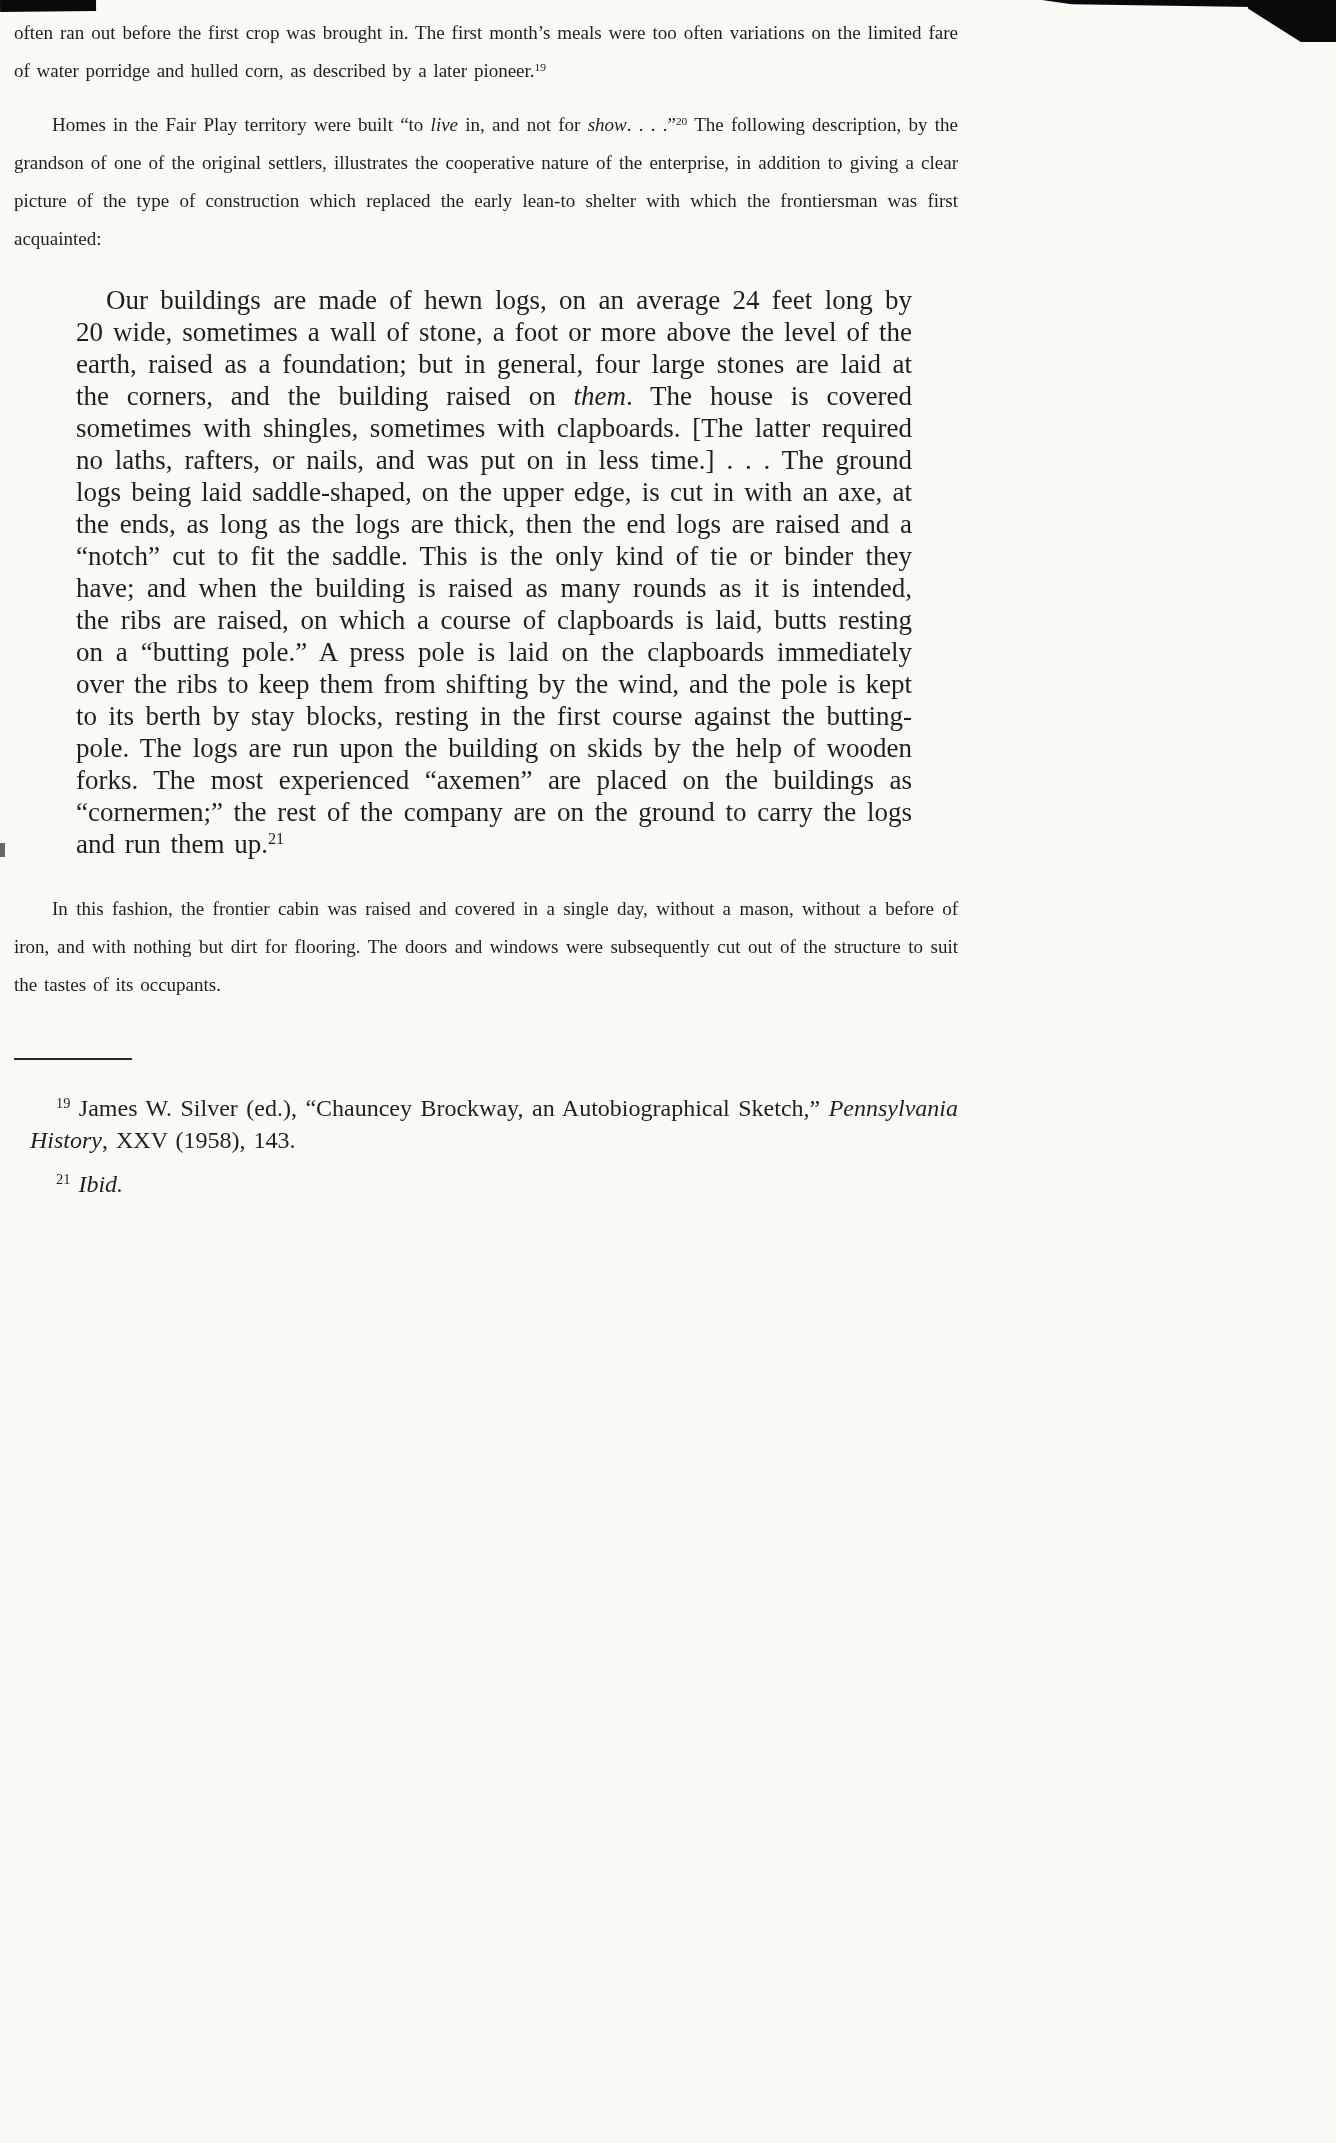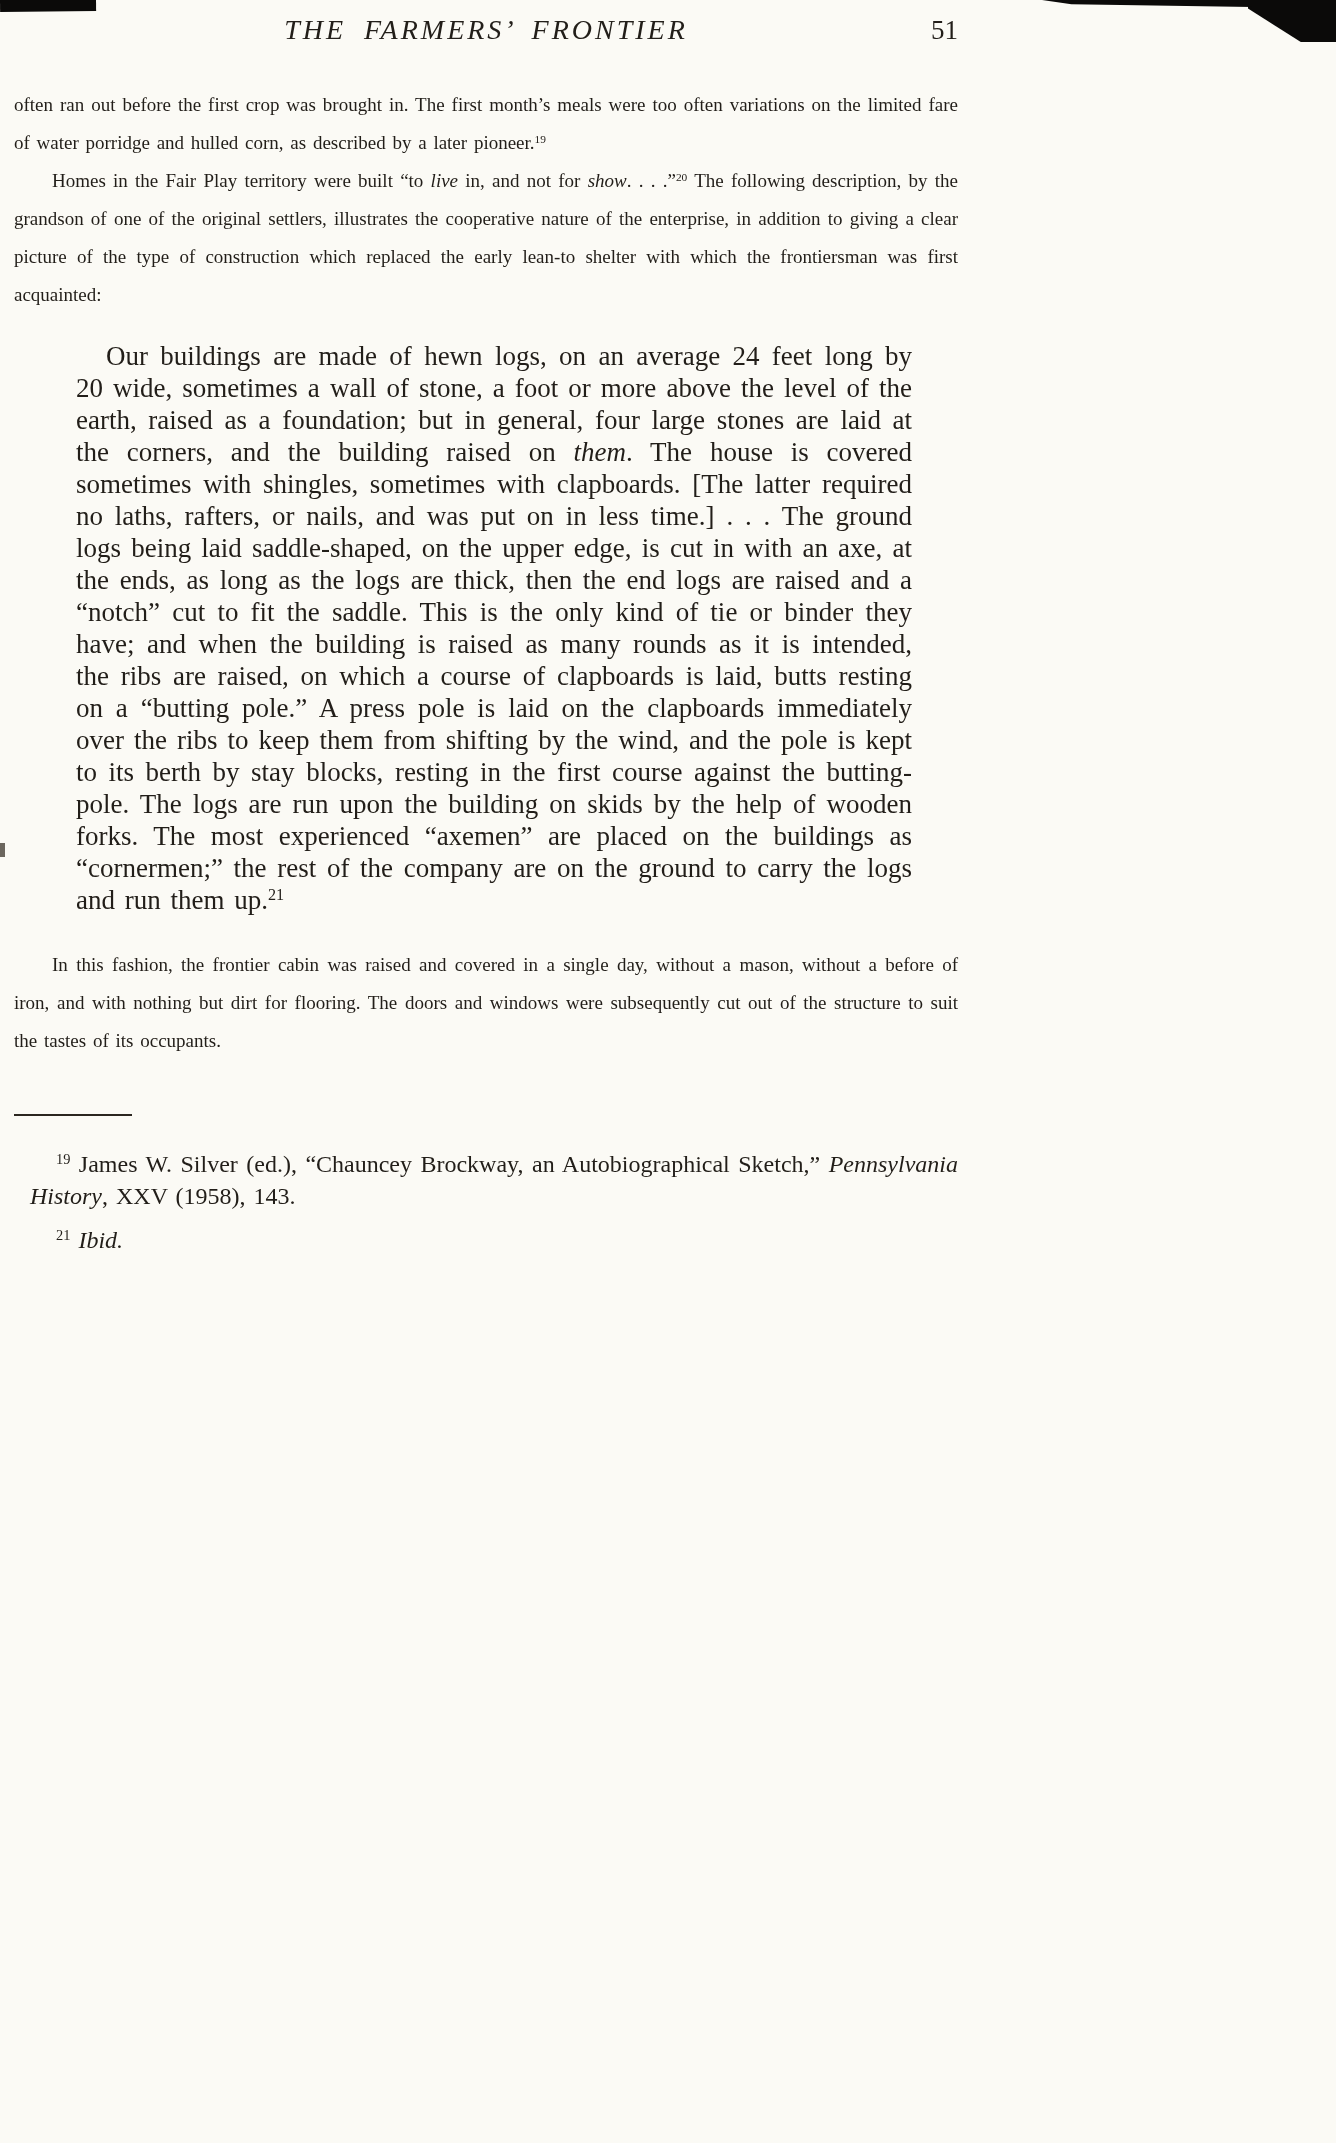--- a/index.html
+++ b/index.html
@@ -43,21 +43,21 @@
     font-size: 27px;
   }
   .para {
     font-size: 19px;
     line-height: 38px;
     text-align: justify;
     margin: 0;
     word-spacing: 2px;
   }
   .indent { text-indent: 38px; }
-  .p2 { }
+  .p2 { margin-top: 16px; }
   .p3 { margin-top: 30px; }
   .quote {
     font-size: 27px;
     line-height: 32px;
     text-align: justify;
     margin: 26px 46px 0 62px;
     text-indent: 30px;
     word-spacing: 3px;
   }
   .fn-rule {
@@ -117,24 +117,20 @@
 
 <div class="page">
 
   <div class="a-tl"></div>
   <div class="a-tr"></div>
   <div class="a-tr-streak"></div>
   <div class="a-left-dot"></div>
 
   <div class="content">
 
-    <div class="running-head">
-      <span class="rh-title">THE FARMERS’ FRONTIER</span>
-      <span class="rh-page">51</span>
-    </div>
 
     <p class="para p1"><span>often ran out before the first crop was brought in. The first month’s meals were too often variations on the limited fare of water porridge and hulled corn, as described by a later pioneer.</span><sup>19</sup></p>
 
     <p class="para indent p2"><span>Homes in the Fair Play territory were built “to </span><span class="it">live</span><span> in, and not for </span><span class="it">show</span><span>. . . .”</span><sup>20</sup><span> The following description, by the grandson of one of the original settlers, illustrates the cooperative nature of the enterprise, in addition to giving a clear picture of the type of construction which replaced the early lean-to shelter with which the frontiersman was first acquainted:</span></p>
 
     <p class="quote"><span>Our buildings are made of hewn logs, on an average 24 feet long by 20 wide, sometimes a wall of stone, a foot or more above the level of the earth, raised as a foundation; but in general, four large stones are laid at the corners, and the building raised on </span><span class="it">them</span><span>. The house is covered sometimes with shingles, sometimes with clapboards. [The latter required no laths, rafters, or nails, and was put on in less time.] . . . The ground logs being laid saddle-shaped, on the upper edge, is cut in with an axe, at the ends, as long as the logs are thick, then the end logs are raised and a “notch” cut to fit the saddle. This is the only kind of tie or binder they have; and when the building is raised as many rounds as it is intended, the ribs are raised, on which a course of clapboards is laid, butts resting on a “butting pole.” A press pole is laid on the clapboards immediately over the ribs to keep them from shifting by the wind, and the pole is kept to its berth by stay blocks, resting in the first course against the butting-pole. The logs are run upon the building on skids by the help of wooden forks. The most experienced “axemen” are placed on the buildings as “cornermen;” the rest of the company are on the ground to carry the logs and run them up.</span><sup>21</sup></p>
 
     <p class="para indent p3"><span>In this fashion, the frontier cabin was raised and covered in a single day, without a mason, without a before of iron, and with nothing but dirt for flooring. The doors and windows were subsequently cut out of the structure to suit the tastes of its occupants.</span></p>
 
     <div class="fn-rule"></div>

